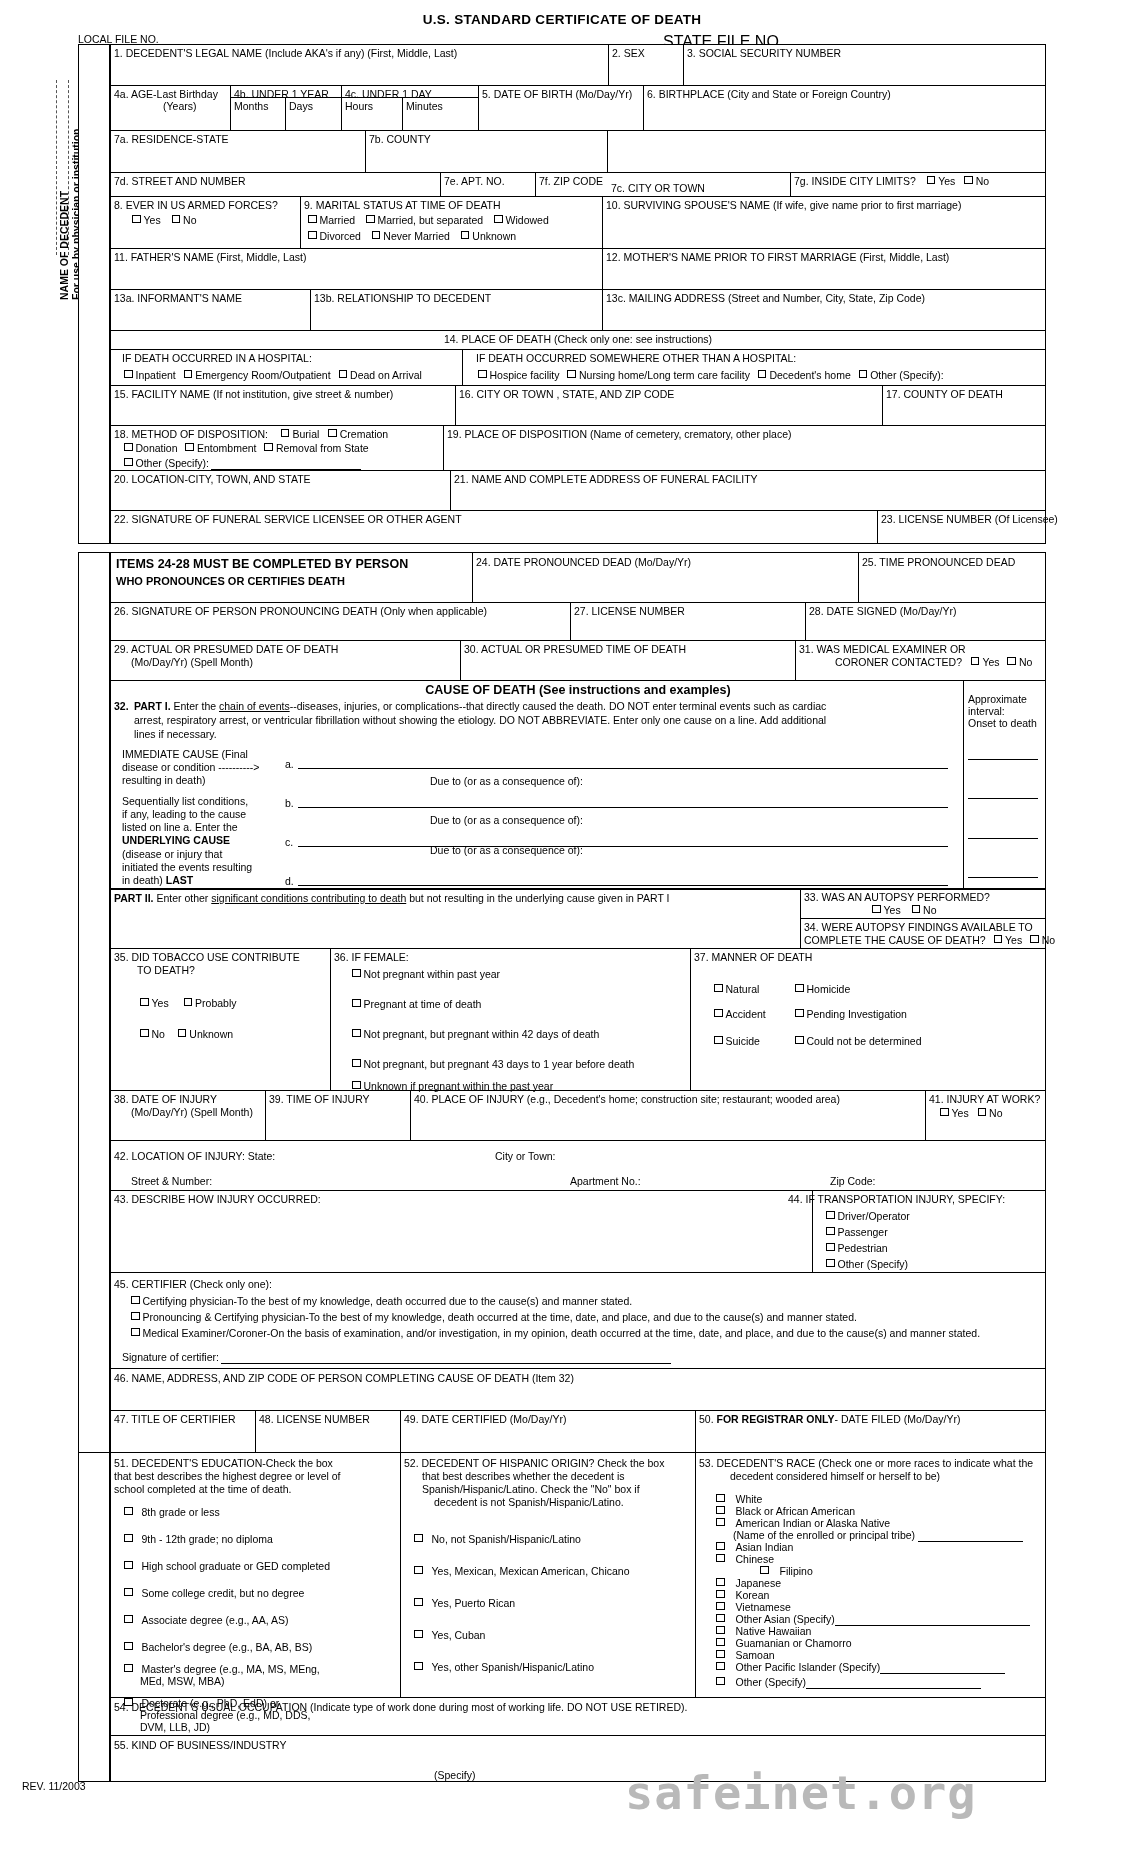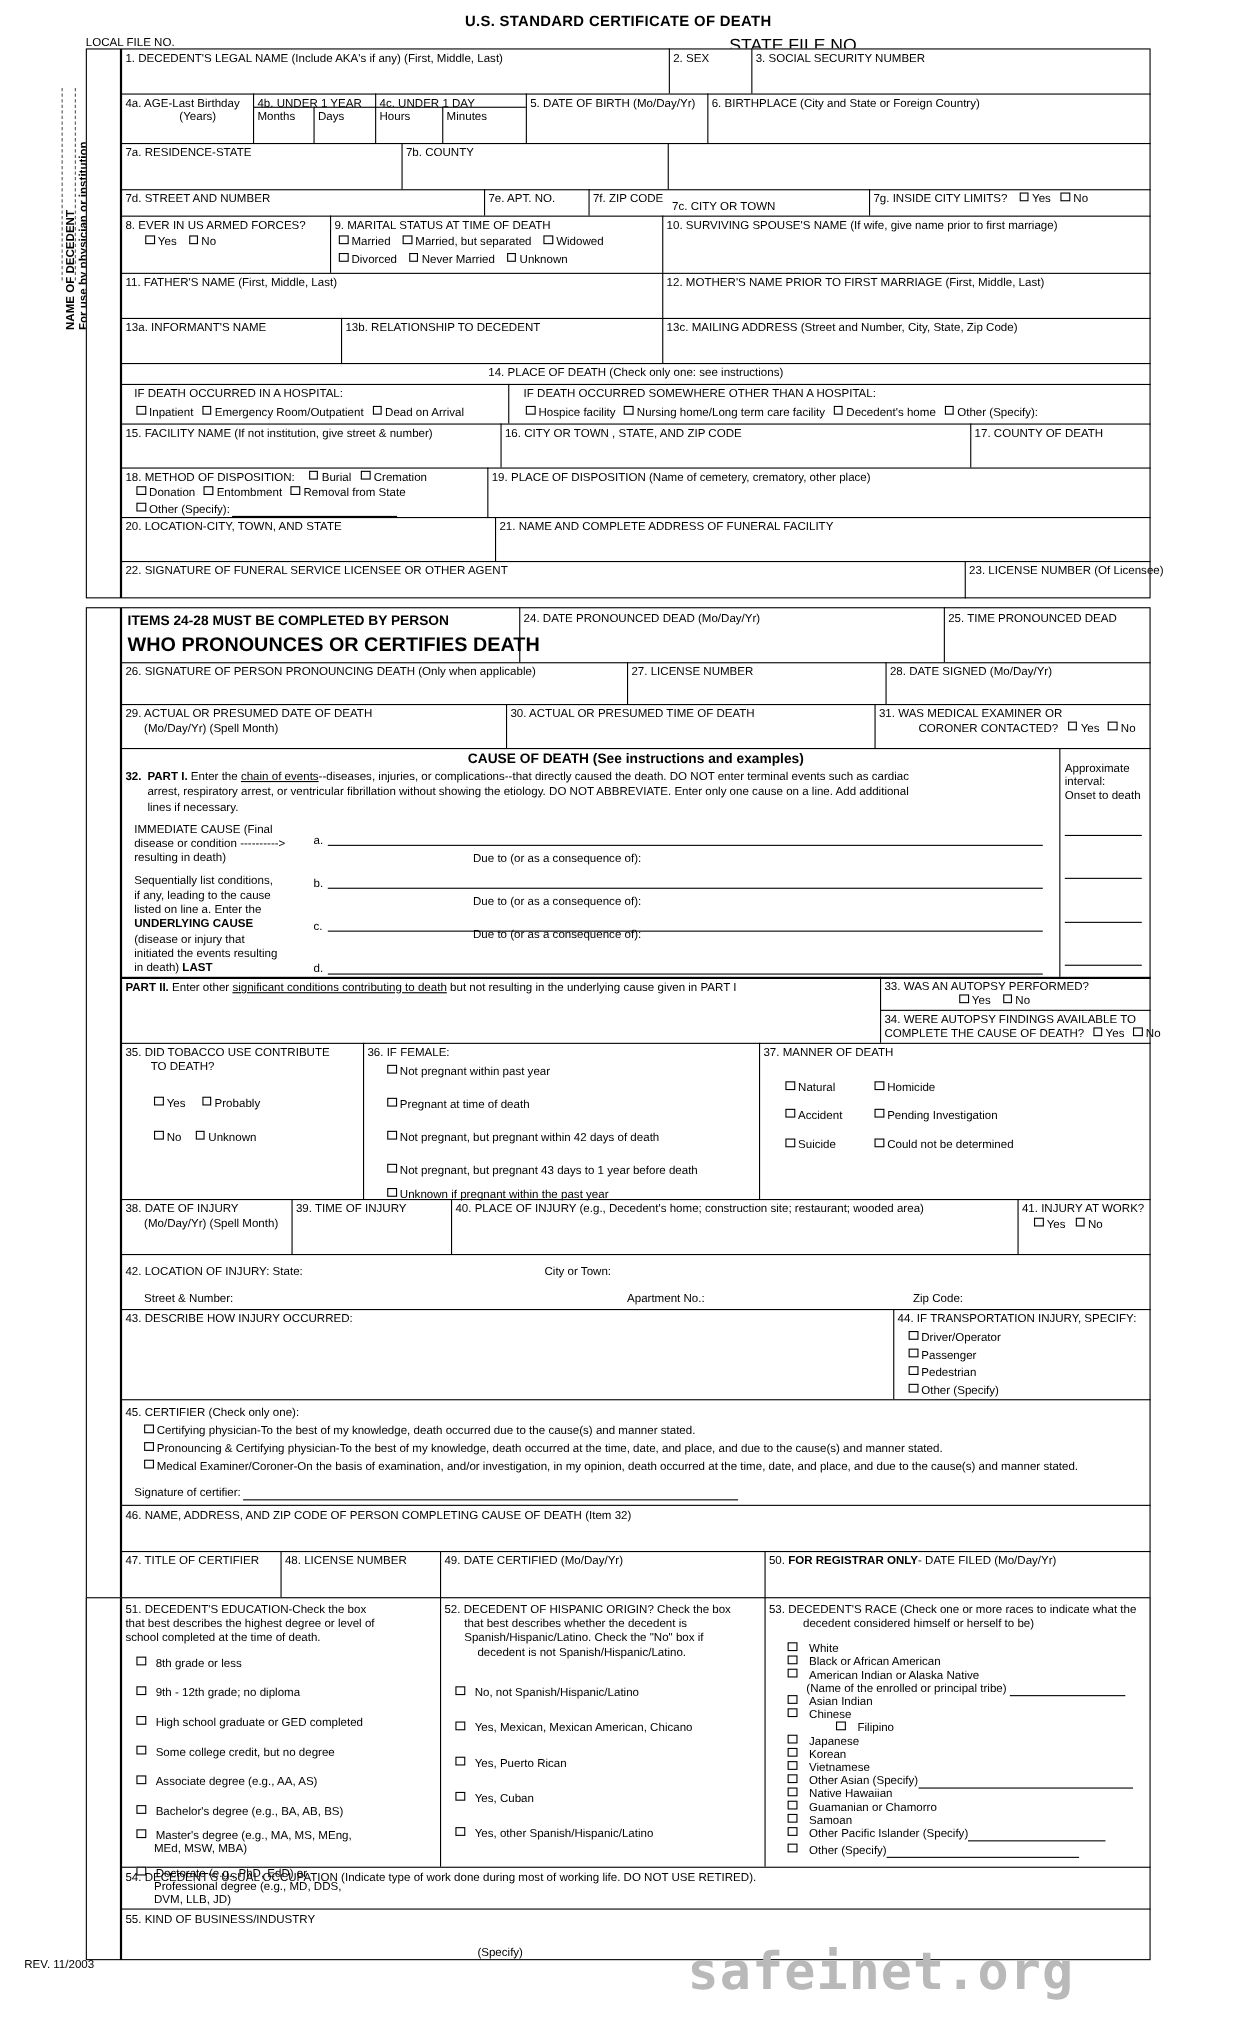--- a/index.html
+++ b/index.html
@@ -233,21 +233,21 @@
   <div class="lbl" style="left:114px;top:513px;">22.  SIGNATURE OF FUNERAL SERVICE LICENSEE OR OTHER AGENT</div>
   <div class="lbl" style="left:881px;top:513px;">23.  LICENSE NUMBER (Of Licensee)</div>
 
   <div class="box" style="left:78px;top:552px;width:32px;height:1012px;"></div>
   <div class="box" style="left:110px;top:552px;width:936px;height:1012px;"></div>
 
   <div class="hl" style="left:110px;top:602px;width:936px;height:1px;"></div>
   <div class="vl" style="left:472px;top:552px;width:1px;height:50px;"></div>
   <div class="vl" style="left:858px;top:552px;width:1px;height:50px;"></div>
   <div class="lbl" style="left:116px;top:557px;font-weight:bold;font-size:12.5px;">ITEMS 24-28 MUST BE COMPLETED BY PERSON</div>
-  <div class="lbl" style="left:116px;top:575px;font-weight:bold;font-size:18px;">WHO PRONOUNCES OR CERTIFIES DEATH</div>
+  <div class="lbl" style="left:116px;top:575px;font-weight:bold;font-size:11px;">WHO PRONOUNCES OR CERTIFIES DEATH</div>
   <div class="lbl" style="left:476px;top:556px;">24.  DATE PRONOUNCED DEAD (Mo/Day/Yr)</div>
   <div class="lbl" style="left:862px;top:556px;">25.  TIME PRONOUNCED DEAD</div>
 
   <div class="hl" style="left:110px;top:640px;width:936px;height:1px;"></div>
   <div class="vl" style="left:570px;top:602px;width:1px;height:38px;"></div>
   <div class="vl" style="left:805px;top:602px;width:1px;height:38px;"></div>
   <div class="lbl" style="left:114px;top:605px;">26.  SIGNATURE OF PERSON PRONOUNCING DEATH (Only when applicable)</div>
   <div class="lbl" style="left:574px;top:605px;">27.  LICENSE NUMBER</div>
   <div class="lbl" style="left:809px;top:605px;">28.  DATE SIGNED (Mo/Day/Yr)</div>
 
@@ -379,21 +379,21 @@
   <div class="hl" style="left:110px;top:1190px;width:936px;height:1px;"></div>
   <div class="lbl" style="left:114px;top:1150px;">42.  LOCATION OF INJURY:     State:</div>
   <div class="lbl" style="left:495px;top:1150px;">City or Town:</div>
   <div class="lbl" style="left:131px;top:1175px;">Street &amp; Number:</div>
   <div class="lbl" style="left:570px;top:1175px;">Apartment No.:</div>
   <div class="lbl" style="left:830px;top:1175px;">Zip Code:</div>
 
   <div class="hl" style="left:110px;top:1272px;width:936px;height:1px;"></div>
   <div class="vl" style="left:812px;top:1190px;width:1px;height:82px;"></div>
   <div class="lbl" style="left:114px;top:1193px;">43.  DESCRIBE HOW INJURY OCCURRED:</div>
-  <div class="lbl" style="left:816px;top:1193px;">44.  IF TRANSPORTATION INJURY, SPECIFY:</div>
+  <div class="lbl" style="left:788px;top:1193px;">44.  IF TRANSPORTATION INJURY, SPECIFY:</div>
   <div class="lbl" style="left:826px;top:1210px;"><span class="cb"></span><span>Driver/Operator</span></div>
   <div class="lbl" style="left:826px;top:1226px;"><span class="cb"></span><span>Passenger</span></div>
   <div class="lbl" style="left:826px;top:1242px;"><span class="cb"></span><span>Pedestrian</span></div>
   <div class="lbl" style="left:826px;top:1258px;"><span class="cb"></span><span>Other (Specify)</span></div>
 
   <div class="hl" style="left:110px;top:1368px;width:936px;height:1px;"></div>
   <div class="lbl" style="left:114px;top:1278px;">45. CERTIFIER (Check only one):</div>
   <div class="lbl" style="left:131px;top:1295px;"><span class="cb"></span><span>Certifying physician-To the best of my knowledge, death occurred due to the cause(s) and manner stated.</span></div>
   <div class="lbl" style="left:131px;top:1311px;"><span class="cb"></span><span>Pronouncing &amp; Certifying physician-To the best of my knowledge, death occurred at the time, date, and place, and due to the cause(s) and manner stated.</span></div>
   <div class="lbl" style="left:131px;top:1327px;"><span class="cb"></span><span>Medical Examiner/Coroner-On the basis of examination, and/or investigation, in my opinion, death occurred at the time, date, and place, and due to the cause(s) and manner stated.</span></div>

